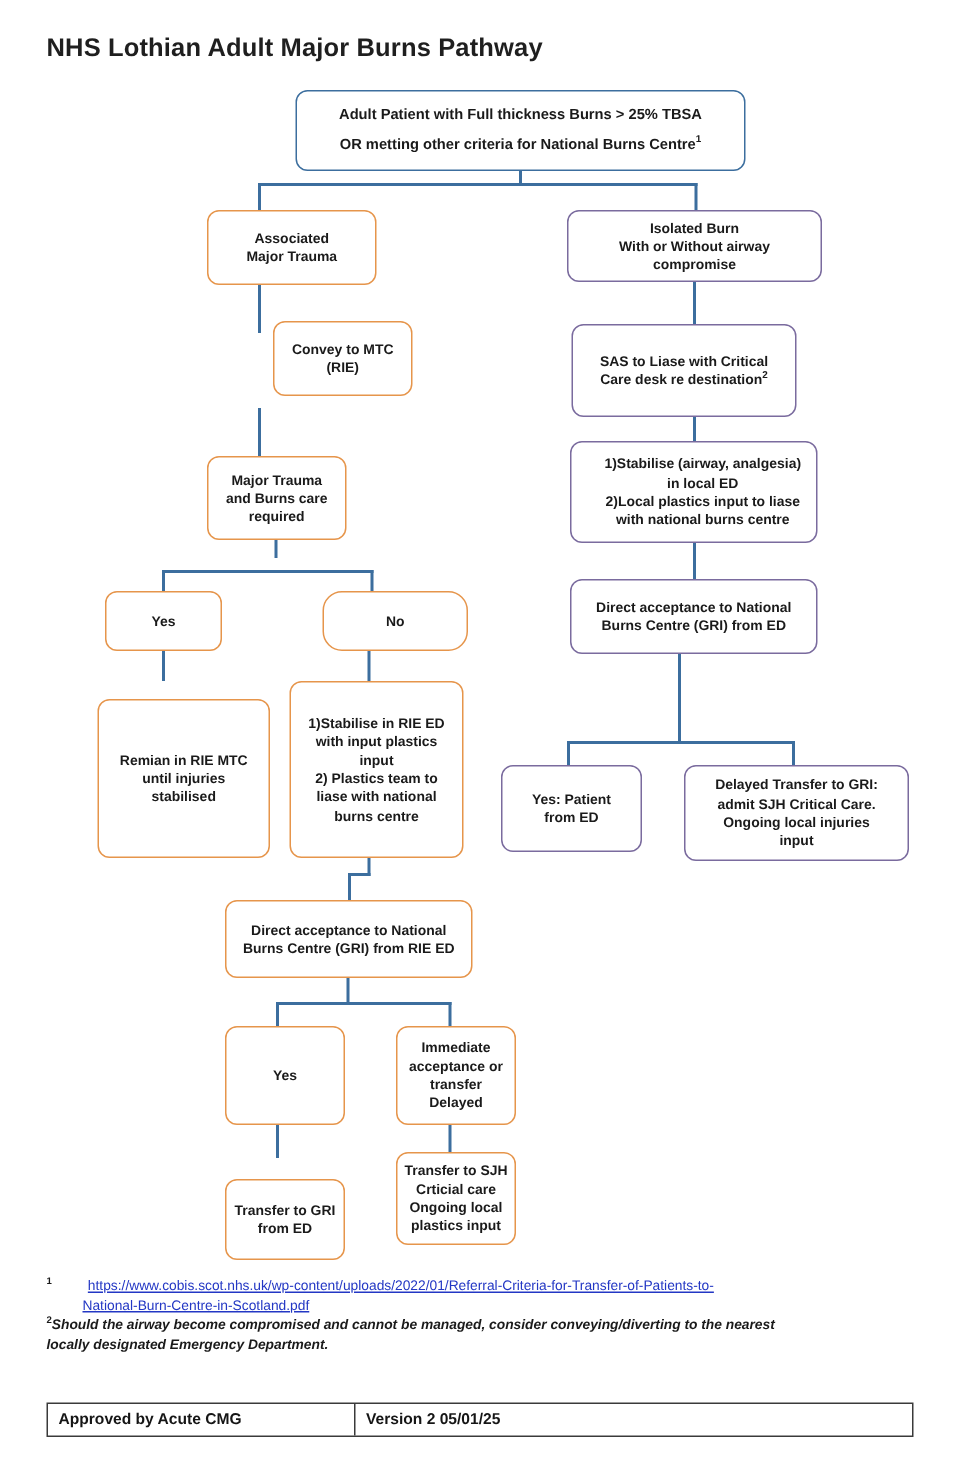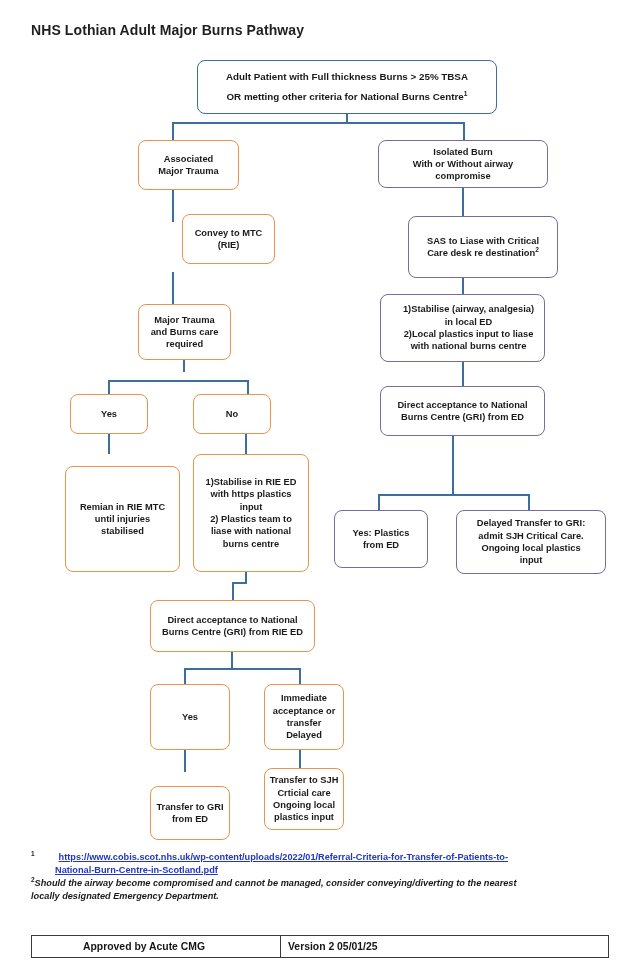--- a/index.html
+++ b/index.html
@@ -17,21 +17,21 @@
   }
   #page {
     position: relative;
     width: 638px;
     height: 976px;
   }
   .doc-title {
     position: absolute;
     left: 31px;
     top: 22px;
-    font-size: 14px;
+    font-size: 17px;
     font-weight: bold;
     color: #1f1f1f;
     letter-spacing: 0.1px;
     white-space: nowrap;
   }
   
   .node {
     position: absolute;
     box-sizing: border-box;
     display: flex;
@@ -77,21 +77,21 @@
   .fn-line { display: block; }
   .fn-marker {
     font-size: 6.4px;
     vertical-align: super;
     line-height: 0;
     font-weight: bold;
   }
   .fn-link {
     color: #2337c4;
     text-decoration: underline;
-    font-weight: bold;
+    font-weight: normal;
     word-break: break-all;
     padding-left: 24px;
   }
   .fn-italic {
     font-style: italic;
     font-weight: bold;
   }
   
   .footer-table {
     position: absolute;
@@ -107,21 +107,21 @@
     box-sizing: border-box;
     display: flex;
     align-items: center;
     padding-left: 7px;
     font-size: 10.4px;
     font-weight: bold;
     color: #151515;
     height: 100%;
   }
   .footer-cell + .footer-cell { border-left: 1.3px solid #3a3a3a; }
-  .fc-1 { width: 204px; margin-left: 44px; }
+  .fc-1 { width: 204px; }
   .fc-2 { width: 177px; }
   .fc-3 { flex: 1; margin-top: 43px; }
 </style>
 </head>
 <body>
 
 <div id="page">
 
   <div class="doc-title">NHS Lothian Adult Major Burns Pathway</div>
 
@@ -130,21 +130,21 @@
       <span class="ln">Adult Patient with Full thickness Burns &gt; 25% TBSA</span>
       <span class="ln"><span>OR metting other criteria for National Burns Centre</span><sup>1</sup></span>
     </span>
   </div>
 
   <div class="conn v" style="left:346px; top:114px; height:10px;"></div>
   <div class="conn h" style="left:172px; top:122px; width:293px;"></div>
   <div class="conn v" style="left:172px; top:122px; height:18px;"></div>
   <div class="conn v" style="left:463px; top:122px; height:18px;"></div>
 
-  <div class="node orange" style="left:138px; top:140px; width:101px; height:50px;justify-content:center;">
+  <div class="node orange" style="left:138px; top:140px; width:113px; height:50px;justify-content:center;">
     <span class="txt">
       <span class="ln">Associated</span>
       <span class="ln">Major Trauma</span>
     </span>
   </div>
 
   <div class="conn v" style="left:172px; top:190px; height:32px;"></div>
 
   <div class="node orange" style="left:138px; top:214px; width:93px; height:50px;margin-left:44px;">
     <span class="txt">
@@ -165,39 +165,39 @@
 
   <div class="conn v" style="left:183px; top:360px; height:12px;"></div>
   <div class="conn h" style="left:108px; top:380px; width:141px;"></div>
   <div class="conn v" style="left:108px; top:380px; height:14px;"></div>
   <div class="conn v" style="left:247px; top:380px; height:14px;"></div>
 
   <div class="node orange" style="left:70px; top:394px; width:78px; height:40px;">
     <span class="txt">Yes</span>
   </div>
 
-  <div class="node orange" style="left:193px; top:394px; width:78px; height:40px;">
+  <div class="node orange" style="left:215px; top:394px; width:97px; height:40px;border-radius:13px;">
     <span class="txt">No</span>
   </div>
 
   <div class="conn v" style="left:108px; top:434px; height:20px;"></div>
   <div class="conn v" style="left:245px; top:434px; height:20px;"></div>
 
   <div class="node orange" style="left:65px; top:466px; width:115px; height:106px;">
     <span class="txt">
       <span class="ln">Remian in RIE MTC</span>
       <span class="ln">until injuries</span>
       <span class="ln">stabilised</span>
     </span>
   </div>
 
   <div class="node orange" style="left:193px; top:454px; width:116px; height:118px;">
     <span class="txt">
       <span class="ln">1)Stabilise in RIE ED</span>
-      <span class="ln">with https plastics</span>
+      <span class="ln">with input plastics</span>
       <span class="ln">input</span>
       <span class="ln">2) Plastics team to</span>
       <span class="ln">liase with national</span>
       <span class="ln">burns centre</span>
     </span>
   </div>
 
   <div class="conn v" style="left:245px; top:572px; height:12px;"></div>
   <div class="conn h" style="left:232px; top:582px; width:15px;"></div>
   <div class="conn v" style="left:232px; top:582px; height:18px;"></div>
@@ -249,21 +249,21 @@
     <span class="txt">
       <span class="ln">Transfer to SJH</span>
       <span class="ln">Crticial care</span>
       <span class="ln">Ongoing local</span>
       <span class="ln">plastics input</span>
     </span>
   </div>
 
   <div class="conn v" style="left:462px; top:188px; height:28px;"></div>
 
-  <div class="node purple" style="left:408px; top:216px; width:150px; height:62px;">
+  <div class="node purple" style="left:381px; top:216px; width:150px; height:62px;">
     <span class="txt">
       <span class="ln">SAS to Liase with Critical</span>
       <span class="ln"><span>Care desk re destination</span><sup>2</sup></span>
     </span>
   </div>
 
   <div class="conn v" style="left:462px; top:278px; height:16px;"></div>
 
   <div class="node purple" style="left:380px; top:294px; width:165px; height:68px;padding-left:16px;">
     <span class="txt">
@@ -283,30 +283,30 @@
     </span>
   </div>
 
   <div class="conn v" style="left:452px; top:436px; height:60px;"></div>
   <div class="conn h" style="left:378px; top:494px; width:152px;"></div>
   <div class="conn v" style="left:378px; top:494px; height:18px;"></div>
   <div class="conn v" style="left:528px; top:494px; height:18px;"></div>
 
   <div class="node purple" style="left:334px; top:510px; width:94px; height:58px;">
     <span class="txt">
-      <span class="ln">Yes: Plastics</span>
+      <span class="ln">Yes: Patient</span>
       <span class="ln">from ED</span>
     </span>
   </div>
 
   <div class="node purple" style="left:456px; top:510px; width:150px; height:64px;">
     <span class="txt">
       <span class="ln">Delayed Transfer to GRI:</span>
       <span class="ln">admit SJH Critical Care.</span>
-      <span class="ln">Ongoing local plastics</span>
+      <span class="ln">Ongoing local injuries</span>
       <span class="ln">input</span>
     </span>
   </div>
 
   <div class="footnotes">
     <span class="fn-line"><span class="fn-marker">1</span><a class="fn-link" href="#">https://www.cobis.scot.nhs.uk/wp-content/uploads/2022/01/Referral-Criteria-for-Transfer-of-Patients-to-</a></span>
     <span class="fn-line"><a class="fn-link" href="#">National-Burn-Centre-in-Scotland.pdf</a></span>
     <span class="fn-line"><span class="fn-marker">2</span><span class="fn-italic">Should the airway become compromised and cannot be managed, consider conveying/diverting to the nearest</span></span>
     <span class="fn-line fn-italic">locally designated Emergency Department.</span>
   </div>

